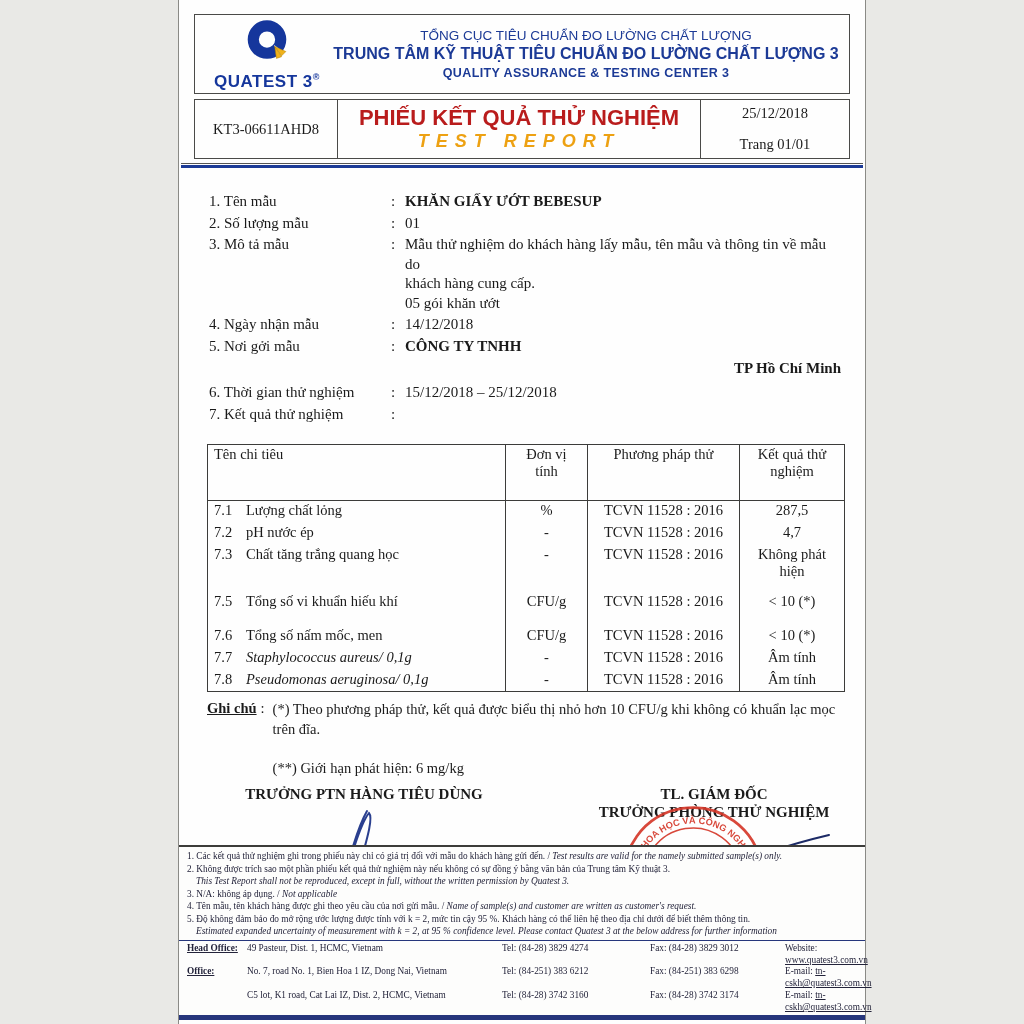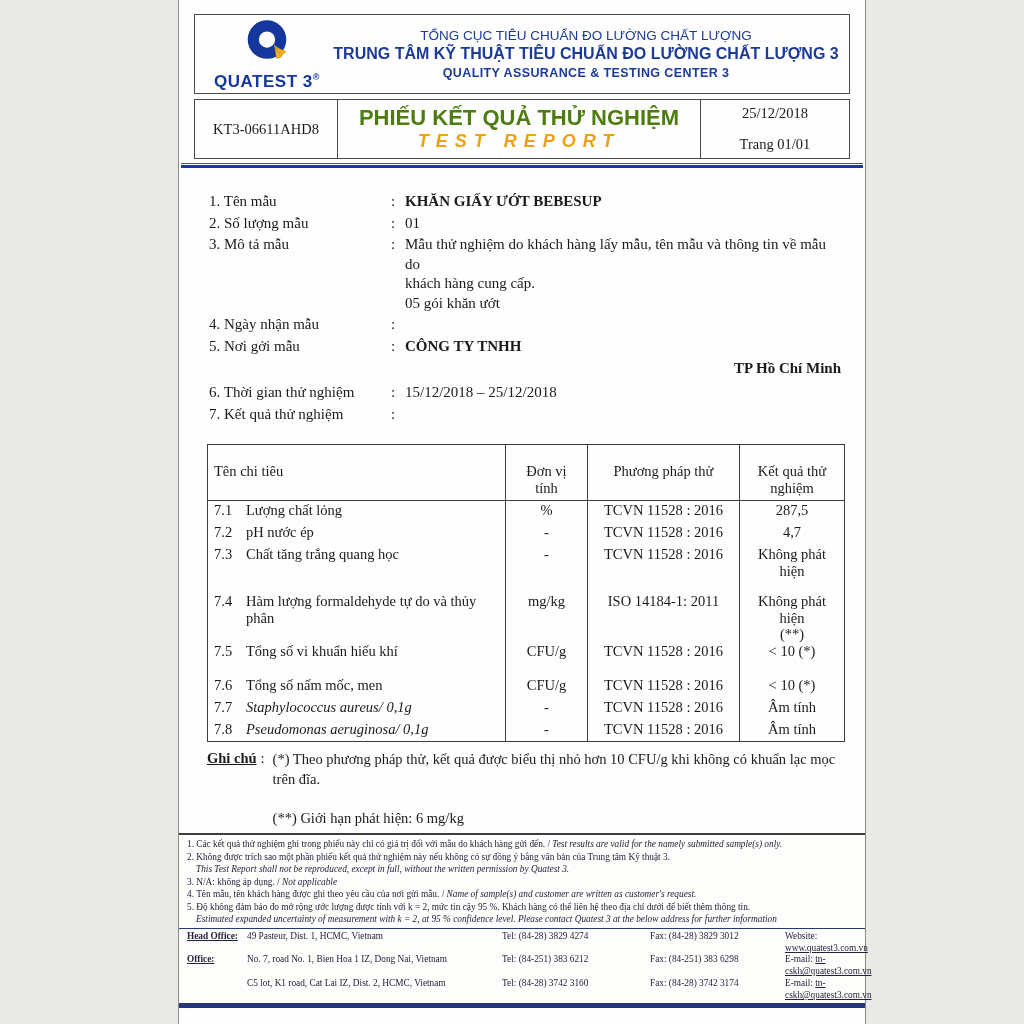--- a/index.html
+++ b/index.html
@@ -21,37 +21,37 @@
   .org-l2 { font-size:16px; font-weight:bold; margin-top:2px; }
   .org-l3 { font-size:12.5px; font-weight:bold; margin-top:3px; letter-spacing:.4px; }
   
   .title-table {
     margin:5px 15px 0 15px; border:1px solid #4a4a48;
     display:grid; grid-template-columns:142px 1fr 148px; height:60px;
   }
   .tt-cell { display:flex; flex-direction:column; justify-content:center; align-items:center; }
   .tt-mid { border-left:1px solid #4a4a48; border-right:1px solid #4a4a48; }
   .report-code { font-size:14.5px;text-align:center; }
-  .title-vi { font-family:"Liberation Sans", sans-serif; font-weight:bold; color:#4d7c0f; font-size:22px; line-height:1.1; }
+  .title-vi { font-family:"Liberation Sans", sans-serif; font-weight:bold; color:#b91c1c; font-size:22px; line-height:1.1; }
   .title-en { font-family:"Liberation Sans", sans-serif; font-weight:bold; font-style:italic; color:#eda112; font-size:18px; letter-spacing:7px; margin-top:1px; }
   .tt-date { font-size:14.5px; line-height:1.3; text-align:center;gap:12px; }
   .blue-rule { margin:4px 2px 0 2px; border-top:1px solid #555; }
   .blue-rule-bar { margin:1px 2px 0 2px; height:3px; background:#1c3a96; }
   
   .info { margin:24px 22px 0 30px; font-size:15px; }
   .info-row { display:flex; line-height:1.3; margin-bottom:2px; }
   .info-label { width:182px; flex:none; }
   .info-colon { width:14px; flex:none; }
   .info-value { flex:1; }
   .b { font-weight:bold; }
   .city-line { text-align:right; font-weight:bold; font-size:15px; margin:4px 2px 6px 0; }
   
   .rt { margin:20px 20px 0 28px; border-collapse:collapse; width:calc(100% - 48px); font-size:14.5px; }
   .rt td, .rt th { border-left:1px solid #3c3c3a; border-right:1px solid #3c3c3a; padding:0 6px; }
-  .rt thead th { border-top:1.5px solid #3c3c3a; border-bottom:1.5px solid #3c3c3a; font-weight:normal; vertical-align:top; padding-top:18px; height:56px; text-align:center; }
+  .rt thead th { border-top:1.5px solid #3c3c3a; border-bottom:1.5px solid #3c3c3a; font-weight:normal; vertical-align:top; padding-top:1px; height:56px; text-align:center; }
   .rt tbody tr:last-child td { border-bottom:1.5px solid #3c3c3a; }
   .rt .c-name { width:298px; text-align:left; }
   .rt .c-unit { width:82px; text-align:center; }
   .rt .c-meth { width:152px; text-align:center; }
   .rt .c-res  { text-align:center;margin-top:44px; }
   .rt tbody td { height:22px; vertical-align:top; padding-top:1px; }
   .row-no { display:inline-block; width:32px; }
   .nm-wrap { display:inline-block; width:calc(100% - 34px); vertical-align:top; }
   .sp td { height:12px !important; }
   .first-body td { padding-top:8px; }
@@ -68,21 +68,21 @@
   .sig-left { position:absolute; left:20px; top:2px; width:330px; text-align:center; }
   .sig-right { position:absolute; left:390px; top:2px; width:290px; text-align:center; }
   .sig-title { font-weight:bold; font-size:15px; line-height:1.25; }
   .sig-name { font-weight:bold; font-size:15px; position:absolute; width:100%; left:0; }
   .sig-left .sig-name { top:112px; }
   .sig-right .sig-name { top:118px; }
   .sig-svg { display:block; margin:2px auto 0 auto; }
   .stamp-wrap { position:absolute; left:50px; top:18px; width:148px; height:148px; transform:rotate(-9deg); opacity:.92; }
   .rsig-svg { position:absolute; left:110px; top:40px; }
   
-  .footer { position:absolute; left:0; bottom:16px; width:100%; background:#fdfdfc; }
+  .footer { position:absolute; left:0; bottom:4px; width:100%; background:#fdfdfc; }
   .fnotes { border-top:2px solid #3c3c3a; padding:3px 8px 2px 8px; font-size:9.3px; line-height:1.34; color:#23233a; }
   .fnotes .en { font-style:italic; }
   .fnotes .ind { padding-left:9px; }
   .addr { border-top:1.5px solid #26367c; padding:2px 8px 1px 8px; font-size:9.3px; color:#23233a; }
   .addr-row { display:grid; grid-template-columns:60px 255px 148px 135px 1fr; line-height:1.28; }
   .addr-label { text-decoration:underline; font-weight:bold; }
   .addr a, .addr .lnk { color:#23233a; text-decoration:underline; }
   .bottom-bar { height:5px; background:#26367c; }
 </style>
 </head>
@@ -141,20 +141,21 @@
       <span class="info-colon">:</span>
       <span class="info-value">
         <span>Mẫu thử nghiệm do khách hàng lấy mẫu, tên mẫu và thông tin về mẫu do</span><br>
         <span>khách hàng cung cấp.</span><br>
         <span>05 gói khăn ướt</span>
       </span>
     </div>
     <div class="info-row">
       <span class="info-label">4. Ngày nhận mẫu</span>
       <span class="info-colon">:</span>
+      <span class="info-value">14/12/2018</span>
     </div>
     <div class="info-row">
       <span class="info-label">5. Nơi gởi mẫu</span>
       <span class="info-colon">:</span>
       <span class="info-value b">CÔNG TY TNHH</span>
     </div>
     <div class="city-line">TP Hồ Chí Minh</div>
     <div class="info-row">
       <span class="info-label">6. Thời gian thử nghiệm</span>
       <span class="info-colon">:</span>
@@ -194,26 +195,20 @@
         <td class="c-unit">-</td>
         <td class="c-meth">TCVN 11528 : 2016</td>
         <td class="c-res">Không phát hiện</td>
       </tr>
       <tr class="sp">
           <td></td>
           <td></td>
           <td></td>
           <td></td>
         </tr>
-      <tr>
-        <td class="c-name"><span class="row-no">7.4</span><span class="nm-wrap">Hàm lượng formaldehyde tự do và thủy phân</span></td>
-        <td class="c-unit">mg/kg</td>
-        <td class="c-meth">ISO 14184-1: 2011</td>
-        <td class="c-res"><span>Không phát hiện</span><span class="res2">(**)</span></td>
-      </tr>
       <tr>
         <td class="c-name"><span class="row-no">7.5</span><span class="nm-wrap">Tổng số vi khuẩn hiếu khí</span></td>
         <td class="c-unit">CFU/g</td>
         <td class="c-meth">TCVN 11528 : 2016</td>
         <td class="c-res">&lt; 10 (*)</td>
       </tr>
       <tr class="sp">
           <td></td>
           <td></td>
           <td></td>

